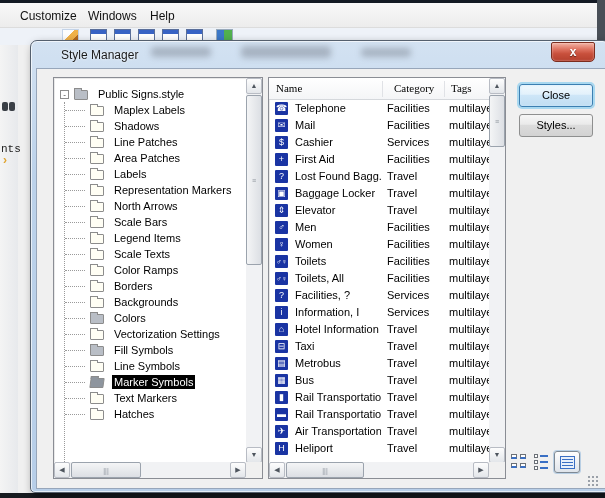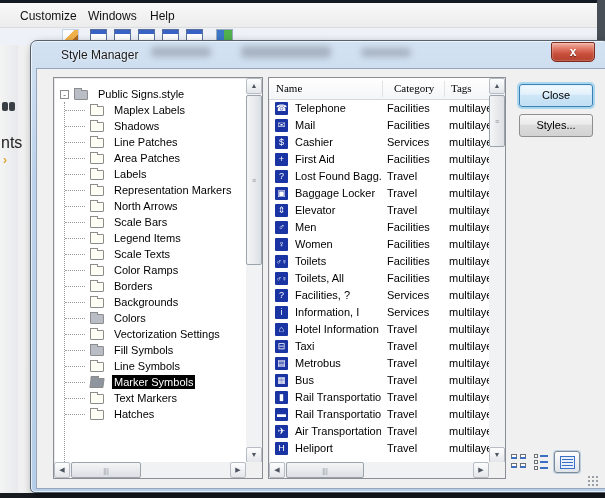--- a/index.html
+++ b/index.html
@@ -13,21 +13,21 @@
   .toolbar { position:absolute; left:0; top:28px; width:605px; height:17px; background:#eef2f8; }
   .tbtn { position:absolute; top:1px; width:17px; height:15px; border:1px solid #c3d3e8; background:#fdfdfd; }
   .pencil { background:linear-gradient(135deg,#fdfdfd 40%,#f0b24a 40%,#f0b24a 70%,#b46a1e 70%); }
   .winicon { background:#fff; border:1px solid #5a6f9a; }
   .winicon::before { content:""; position:absolute; left:0; top:0; right:0; height:4px; background:#3863c4; }
   .layericon { background:linear-gradient(90deg,#3c78c8 50%,#51b04e 50%); border:1px solid #9ab; }
   .left-sliver { position:absolute; left:0; top:45px; width:18px; height:448px; background:linear-gradient(90deg,#f4f4f4,#e7e9ec); }
   .binoculars { position:absolute; left:2px; top:57px; width:13px; height:9px; }
   .binoculars::before,.binoculars::after { content:""; position:absolute; top:0; width:6px; height:9px; background:#3a3f46; border-radius:2px; }
   .binoculars::before { left:0; } .binoculars::after { right:0; }
-  .nts-label { position:absolute; left:1px; top:89px; font-size:16px; color:#222; }
+  .nts-label { position:absolute; left:1px; top:98px; font-size:11px; color:#222;font-family:Liberation Mono, monospace; }
   .left-arrow-glyph { position:absolute; left:3px; top:108px; font-size:12px; color:#e0a430; font-weight:bold; }
   .right-sliver-top { position:absolute; left:597px; top:0; width:8px; height:73px; background:#494f57; }
   .right-sliver-bottom { position:absolute; left:597px; top:73px; width:8px; height:420px; background:#c6cad0; }
   .bottom-edge { position:absolute; left:0; top:493px; width:605px; height:5px; background:#171b20; }
 
   
   .dialog { position:absolute; left:18px; top:40px; width:580px; height:453px;
     background:linear-gradient(#d3e2f2,#bcd2ea 30%,#b7cee8); border:1px solid #55606e;
     border-radius:7px 7px 5px 5px; box-shadow:inset 0 0 0 1px rgba(255,255,255,.65), 3px 4px 10px rgba(0,0,0,.45);margin-left:12px; }
   .dlg-title { position:absolute; left:30px; top:7px; font-size:12px; color:#1a1a1a; text-shadow:0 0 3px #fff; }

